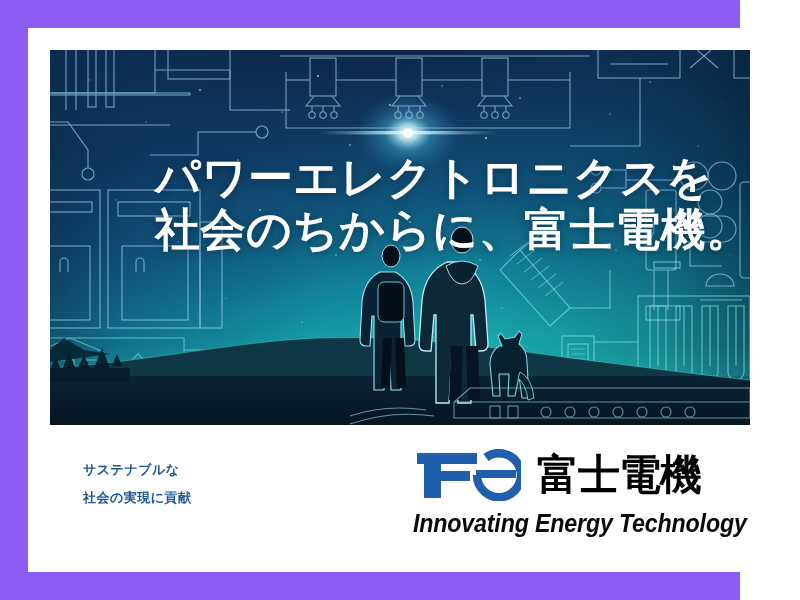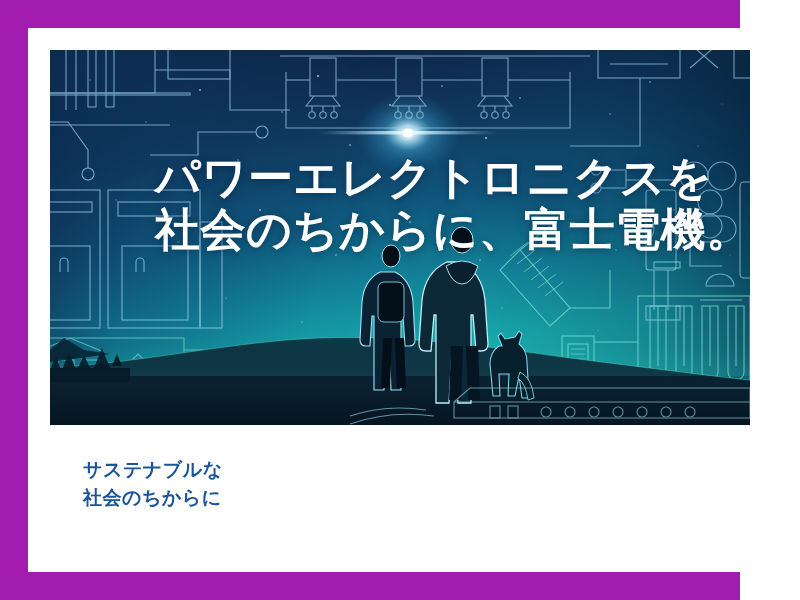--- a/index.html
+++ b/index.html
@@ -8,21 +8,21 @@
     width: 800px;
     height: 600px;
     overflow: hidden;
     font-family: "Liberation Sans", "DejaVu Sans", sans-serif;
   }
 
   #poster {
     position: relative;
     width: 740px;
     height: 600px;
-    background: #a21caf;
+    background: #8b5cf6;
     text-decoration: underline;
   }
 
   
   #card {
     position: absolute;
     left: 28px;
     top: 28px;
     width: 745px;
     height: 544px;
@@ -79,21 +79,21 @@
   }
 
   #subtagline {
     position: absolute;
     left: 55px;
     top: 28px;
   }
   .sub-line {
     font-family: "Liberation Sans", "DejaVu Sans", sans-serif;
     font-weight: 700;
-    font-size: 19px;
+    font-size: 13px;
     line-height: 28px;
     color: #1a5596;
     letter-spacing: 0.5px;
     white-space: nowrap;
   }
 
   
   #logo {
     position: absolute;
     left: 385px;
@@ -433,19 +433,34 @@
       <div id="headline">
         <div class="headline-line">パワーエレクトロニクスを</div>
         <div class="headline-line">社会のちからに、富士電機。</div>
       </div>
     </div>
 
     <div id="bottom">
 
       <div id="subtagline">
         <div class="sub-line">サステナブルな</div>
-        <div class="sub-line">社会のちからに</div>
+        <div class="sub-line">社会の実現に貢献</div>
       </div>
 
+      <div id="logo">
+        <div id="logo-row">
+          <svg id="fe-mark" viewBox="0 0 216 104">
+            <g fill="#1f5fad">
+
+              <path d="M30 8 L128 8 L128 30 L56 30 L56 44 L114 44 L114 64 L56 64 L56 98 L22 98 L22 30 L8 30 L8 8 Z"></path>
+            </g>
+
+            <path d="M128 52 a44 44 0 1 0 18 -35" fill="none" stroke="#1f5fad" stroke-width="17" stroke-linecap="butt"></path>
+            <path d="M126 50 L206 50" stroke="#1f5fad" stroke-width="16" stroke-linecap="butt"></path>
+          </svg>
+          <div id="logo-kanji">富士電機</div>
+        </div>
+        <div id="logo-slogan">Innovating Energy Technology</div>
+      </div>
     </div>
 
   </div>
 </div>
 
 </body></html>

